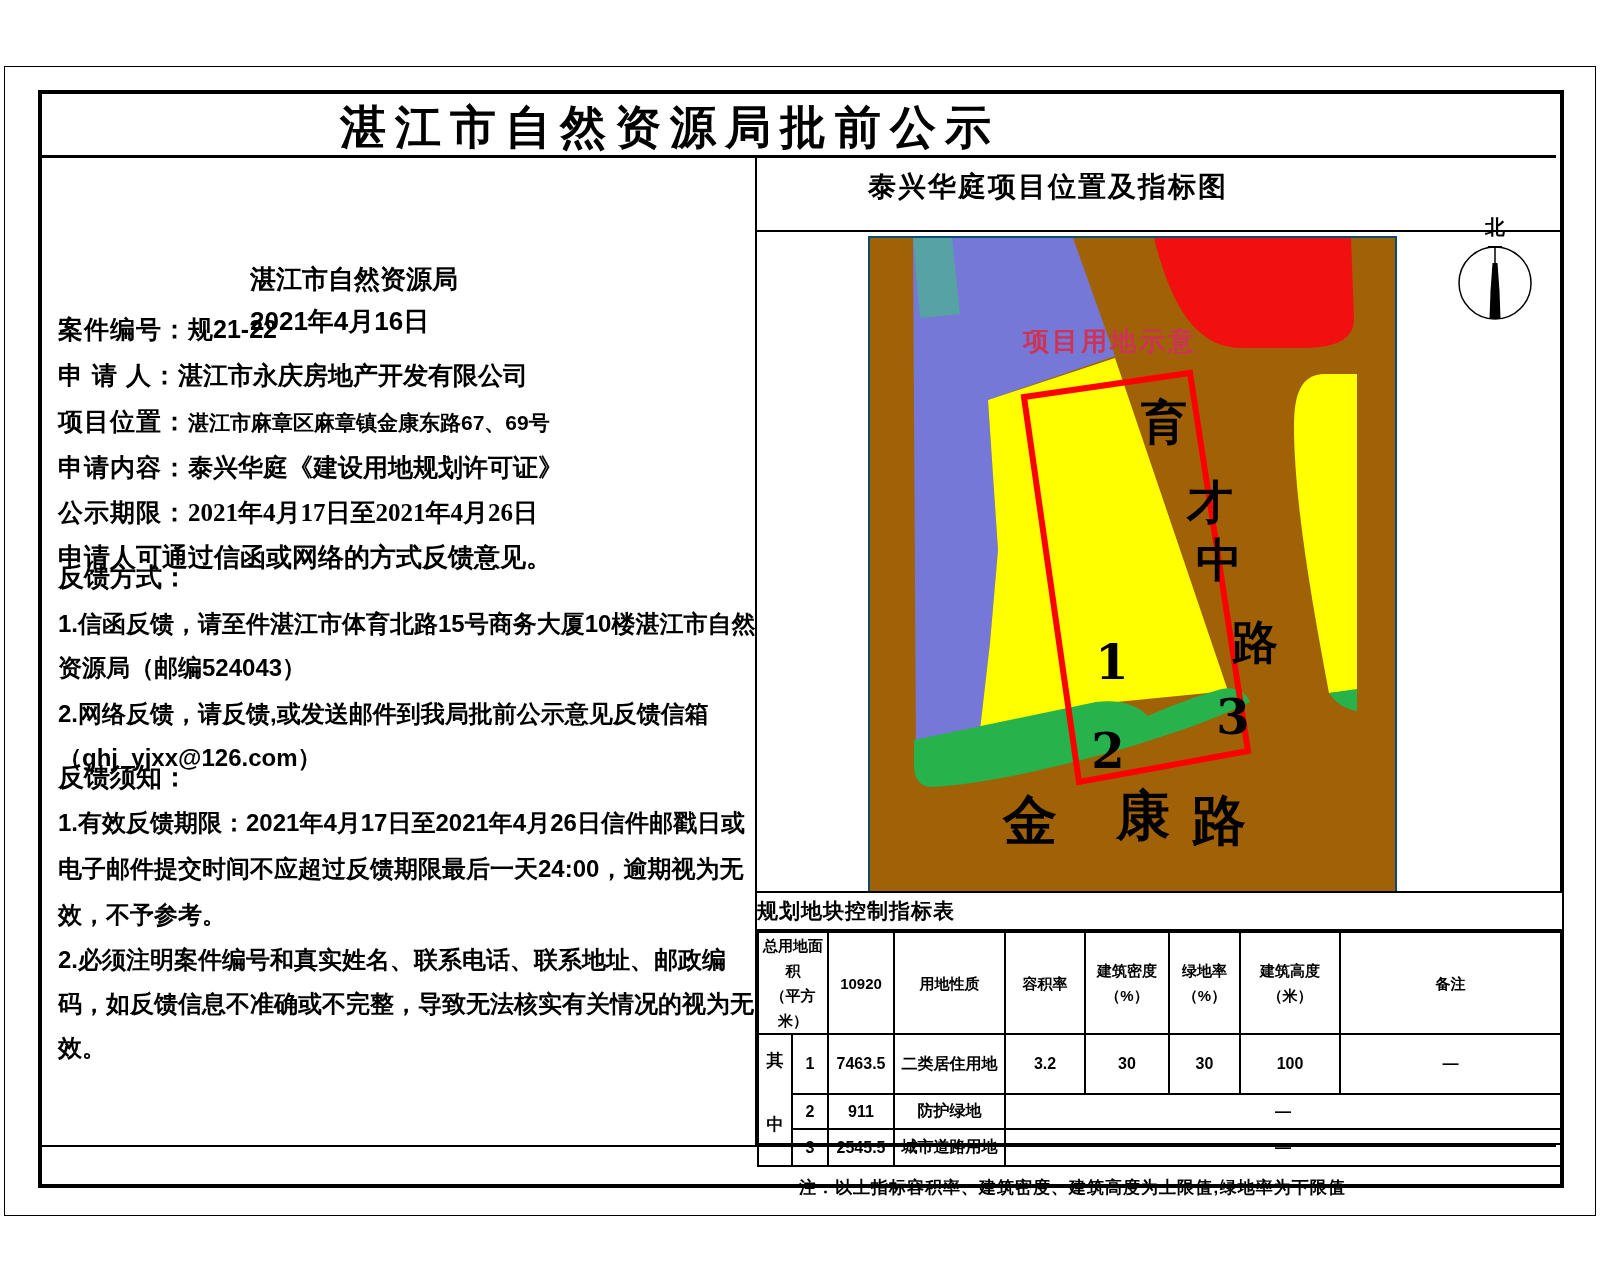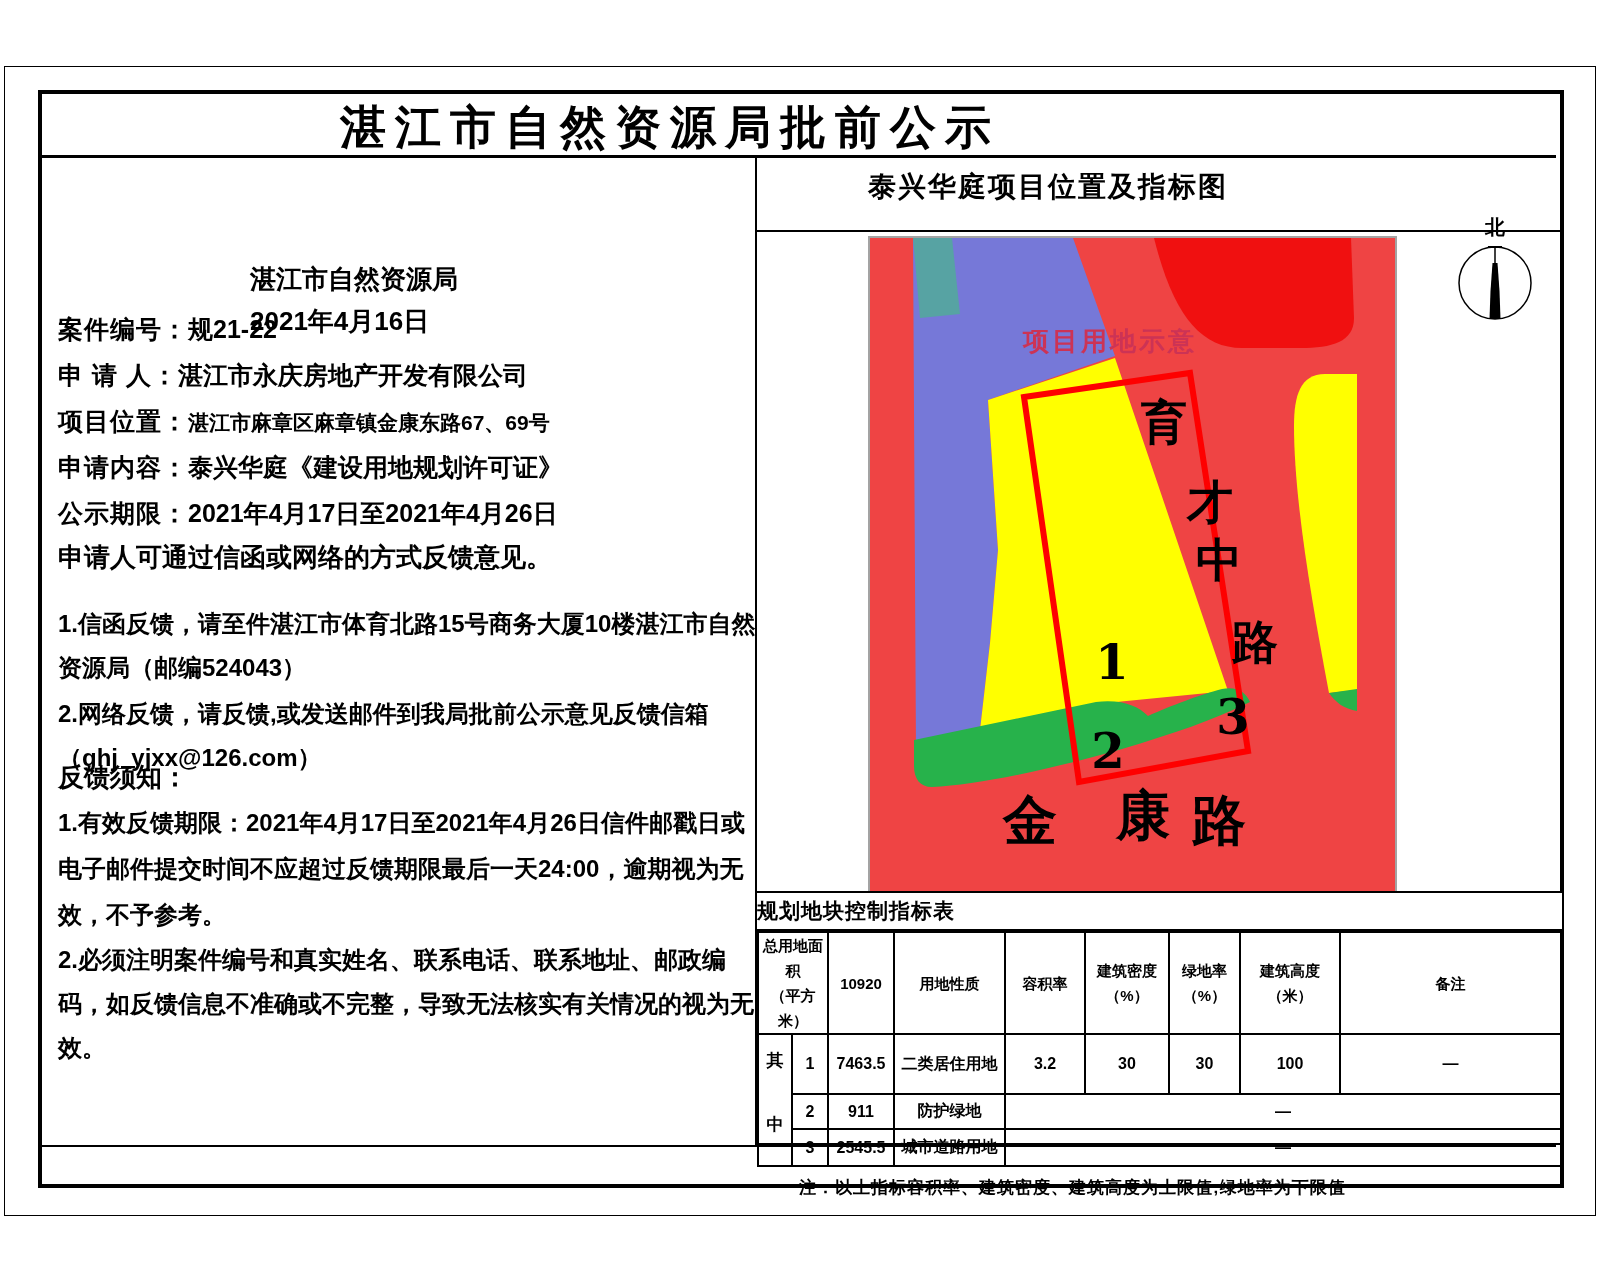--- a/index.html
+++ b/index.html
@@ -16,21 +16,21 @@
   .lt{left:58px;width:706px;font-size:25px;line-height:34px;}
   .para{font-size:24px;line-height:45px;}
   .indent{text-indent:50px;}
   .sig{left:250px;width:430px;text-align:left;font-size:26px;}
   .field{white-space:nowrap;}
   .field .lab{letter-spacing:1px;}
   .small-val{font-size:21px;}
   .fbpara{font-size:24px;line-height:44px;}
   
   .map-title{left:755px;top:168px;width:586px;text-align:center;font-size:28px;letter-spacing:2px;}
-  .map-frame{left:868px;top:236px;width:525px;height:655px;border:2px solid #a3a3a3;background:#ef4444;}
+  .map-frame{left:868px;top:236px;width:525px;height:655px;border:2px solid #0c4a6e;background:#a16207;}
   .map-frame svg{display:block;}
   .svgtext{font-family:"DejaVu Serif","Liberation Serif",serif;}
   
   .compass{left:1440px;top:205px;width:120px;height:130px;}
   
   .tbl{left:755px;top:891px;width:809px;height:254px;border:2px solid #000;box-sizing:border-box;background:#fff;}
   .tbl-title{height:36px;border-bottom:2px solid #000;font-size:21px;
              line-height:36px;letter-spacing:1px;}
   table.grid{border-collapse:collapse;table-layout:fixed;width:100%;}
   table.grid td,table.grid th{border:2px solid #000;text-align:center;vertical-align:middle;
@@ -55,24 +55,25 @@
   <div class="abs hline" style="left:42px;top:1145px;width:1514px;"></div>
 
 
   <div class="abs sig" style="top:262px;">湛江市自然资源局</div>
   <div class="abs sig" style="top:304px;">2021年4月16日</div>
 
   <div class="abs lt field" style="top:312px;"><span class="lab">案件编号：</span><span>规21-22</span></div>
   <div class="abs lt field" style="top:358px;"><span class="lab">申 请 人：</span><span>湛江市永庆房地产开发有限公司</span></div>
   <div class="abs lt field" style="top:404px;"><span class="lab">项目位置：</span><span class="small-val">湛江市麻章区麻章镇金康东路67、69号</span></div>
   <div class="abs lt field" style="top:450px;"><span class="lab">申请内容：</span><span>泰兴华庭《建设用地规划许可证》</span></div>
-  <div class="abs lt field" style="top:496px;"><span class="lab">公示期限：</span><span>2021年4月17日至2021年4月26日</span></div>
+  <div class="abs lt field" style="top:496px;font-family:Liberation Serif, serif;"><span class="lab">公示期限：</span><span>2021年4月17日至2021年4月26日</span></div>
 
   <div class="abs lt" style="top:540px;font-size:26px;">申请人可通过信函或网络的方式反馈意见。</div>
 
+  <div class="abs lt" style="top:558px;font-size:26px;top:560px;">反馈方式：</div>
   <div class="abs lt fbpara" style="top:602px;">1.信函反馈，请至件湛江市体育北路15号商务大厦10楼湛江市自然资源局（邮编524043）</div>
   <div class="abs lt fbpara" style="top:692px;">2.网络反馈，请反馈,或发送邮件到我局批前公示意见反馈信箱（ghj_yjxx@126.com）</div>
 
   <div class="abs lt" style="top:760px;font-size:26px;">反馈须知：</div>
   <div class="abs lt fbpara" style="top:800px;line-height:46px;">1.有效反馈期限：2021年4月17日至2021年4月26日信件邮戳日或电子邮件提交时间不应超过反馈期限最后一天24:00，逾期视为无效，不予参考。</div>
   <div class="abs lt fbpara" style="top:938px;">2.必须注明案件编号和真实姓名、联系电话、联系地址、邮政编码，如反馈信息不准确或不完整，导致无法核实有关情况的视为无效。</div>
 
   <div class="abs map-title">泰兴华庭项目位置及指标图</div>
   <div class="abs hline" style="left:755px;top:230px;width:809px;"></div>
 

